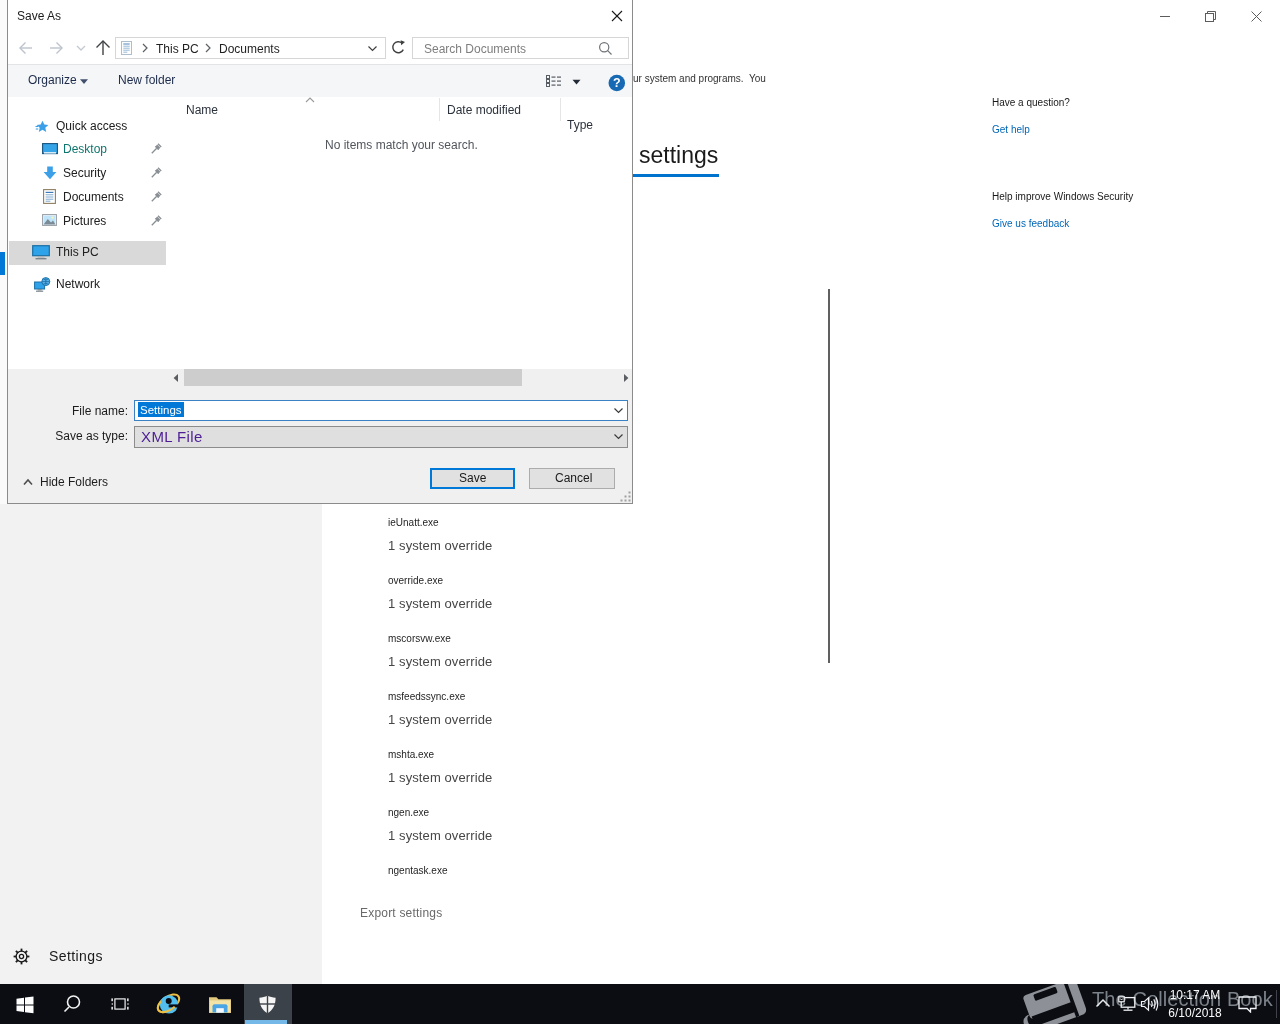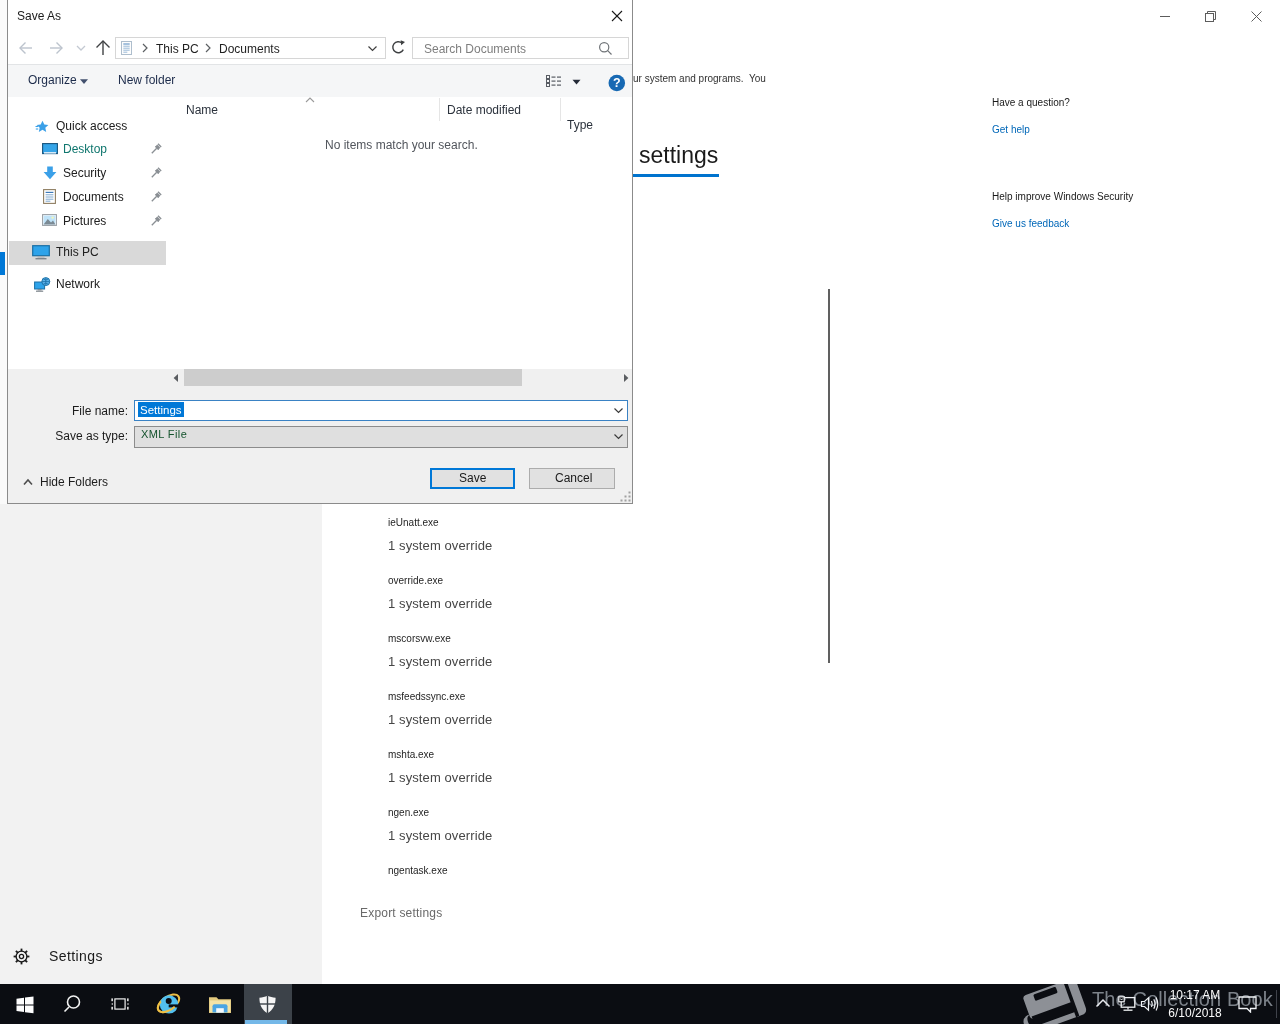--- a/index.html
+++ b/index.html
@@ -374,21 +374,21 @@
 
   <div class="abs t12" style="left:30px;top:404px;width:90px;text-align:right;color:#1b1b1b;">File name:</div>
   <div class="abs" style="left:126px;top:400px;width:494px;height:21px;background:#fff;border:1px solid #3a82c4;"></div>
   <div class="abs" style="left:130px;top:402px;width:46px;height:15px;background:#0078d7;"></div>
   <div class="abs" style="left:132px;top:404px;font-size:11.5px;color:#fff;white-space:nowrap;">Settings</div>
   <svg class="abs" style="left:605px;top:407px;" width="11" height="8" viewBox="0 0 11 8">
     <path d="M1.5,1.5 L5.5,5.5 L9.5,1.5" fill="none" stroke="#3b3b3b" stroke-width="1.2"></path>
   </svg>
   <div class="abs t12" style="left:30px;top:429px;width:90px;text-align:right;color:#1b1b1b;">Save as type:</div>
   <div class="abs" style="left:126px;top:426px;width:494px;height:22px;background:#dfdfdf;border:1px solid #8c8c8c;"></div>
-  <div class="abs" style="left:133px;top:428px;font-size:11px;letter-spacing:0.4px;color:#14532d;white-space:nowrap;">XML File</div>
+  <div class="abs" style="left:133px;top:428px;font-size:15px;letter-spacing:0.4px;color:#4c1d95;white-space:nowrap;">XML File</div>
   <svg class="abs" style="left:605px;top:433px;" width="11" height="8" viewBox="0 0 11 8">
     <path d="M1.5,1.5 L5.5,5.5 L9.5,1.5" fill="none" stroke="#3b3b3b" stroke-width="1.2"></path>
   </svg>
 
   <svg class="abs" style="left:15px;top:478px;" width="10" height="8" viewBox="0 0 10 8">
     <path d="M1,6.5 L5,2 L9,6.5" fill="none" stroke="#4e4e4e" stroke-width="1.6"></path>
   </svg>
   <div class="abs t12" style="left:32px;top:475px;color:#1d1d1d;">Hide Folders</div>
   <div class="abs" style="left:422px;top:468px;width:85px;height:21px;background:#e1e1e1;border:2px solid #0078d7;"></div>
   <div class="abs t12" style="left:451px;top:471px;color:#1a1a1a;">Save</div>

